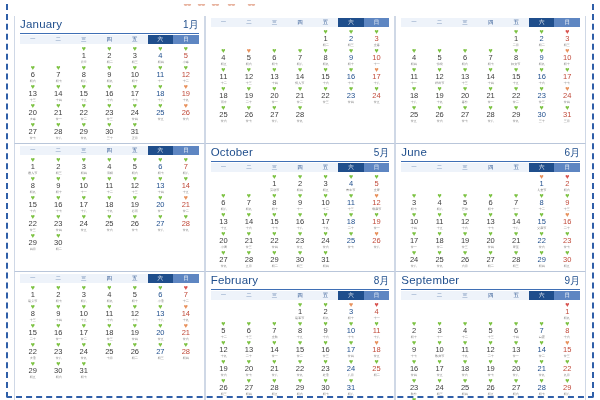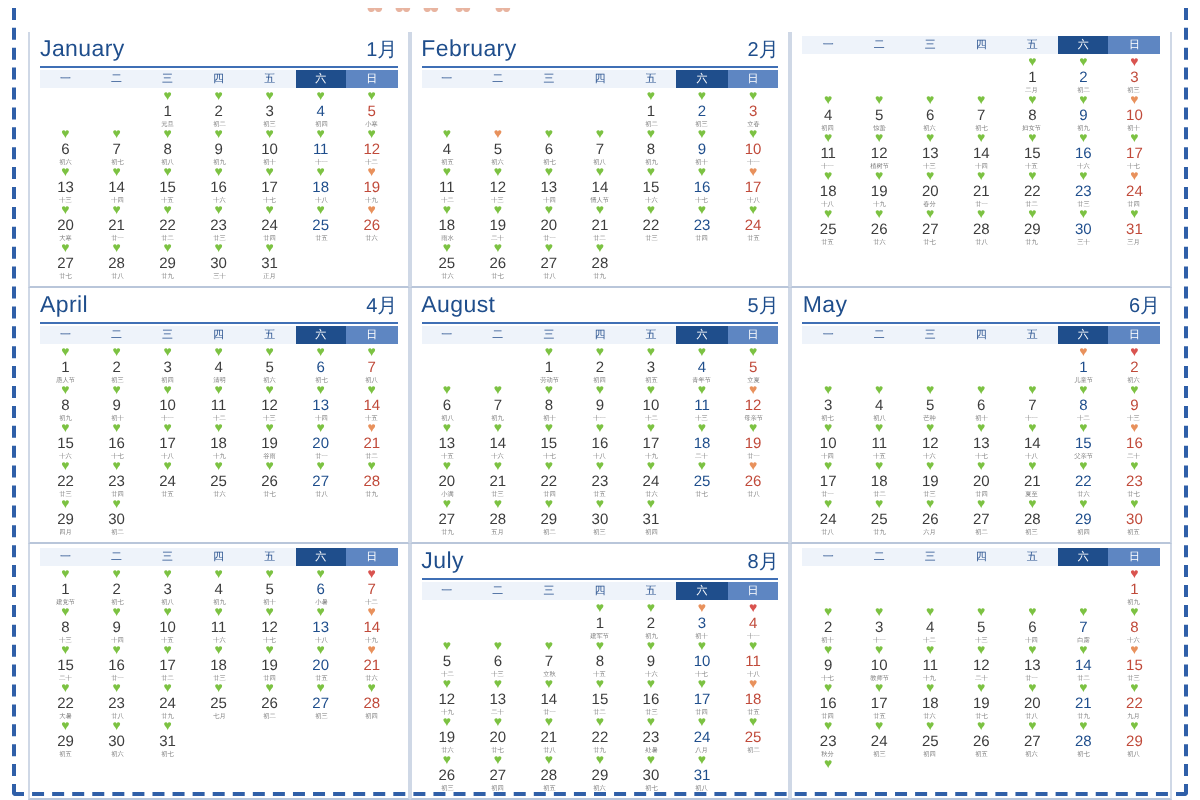--- a/index.html
+++ b/index.html
@@ -338,24 +338,20 @@
               <td>
                 <span class="mark none"></span>
                 <span class="dnum sun"></span>
                 <span class="dnote"></span>
               </td>
             </tr>
           </tbody>
         </table>
       </div>
       <div class="month row-first">
-        <div class="mhead">
-          <span class="mname">February</span>
-          <span class="mnum">2月</span>
-        </div>
         <table class="cal">
           <thead>
             <tr>
               <th>一</th>
               <th>二</th>
               <th>三</th>
               <th>四</th>
               <th>五</th>
               <th class="sat">六</th>
               <th class="sun">日</th>
@@ -746,24 +742,20 @@
               <td>
                 <span class="mark g">♥</span>
                 <span class="dnum sun">31</span>
                 <span class="dnote">三月</span>
               </td>
             </tr>
           </tbody>
         </table>
       </div>
       <div class="month">
-        <div class="mhead">
-          <span class="mname">April</span>
-          <span class="mnum">4月</span>
-        </div>
         <table class="cal">
           <thead>
             <tr>
               <th>一</th>
               <th>二</th>
               <th>三</th>
               <th>四</th>
               <th>五</th>
               <th class="sat">六</th>
               <th class="sun">日</th>
@@ -953,21 +945,21 @@
                 <span class="mark none"></span>
                 <span class="dnum sun"></span>
                 <span class="dnote"></span>
               </td>
             </tr>
           </tbody>
         </table>
       </div>
       <div class="month">
         <div class="mhead">
-          <span class="mname">August</span>
+          <span class="mname">October</span>
           <span class="mnum">5月</span>
         </div>
         <table class="cal">
           <thead>
             <tr>
               <th>一</th>
               <th>二</th>
               <th>三</th>
               <th>四</th>
               <th>五</th>
@@ -1159,21 +1151,21 @@
                 <span class="mark none"></span>
                 <span class="dnum sun"></span>
                 <span class="dnote"></span>
               </td>
             </tr>
           </tbody>
         </table>
       </div>
       <div class="month">
         <div class="mhead">
-          <span class="mname">May</span>
+          <span class="mname">June</span>
           <span class="mnum">6月</span>
         </div>
         <table class="cal">
           <thead>
             <tr>
               <th>一</th>
               <th>二</th>
               <th>三</th>
               <th>四</th>
               <th>五</th>
@@ -1567,21 +1559,21 @@
                 <span class="mark none"></span>
                 <span class="dnum sun"></span>
                 <span class="dnote"></span>
               </td>
             </tr>
           </tbody>
         </table>
       </div>
       <div class="month">
         <div class="mhead">
-          <span class="mname">July</span>
+          <span class="mname">February</span>
           <span class="mnum">8月</span>
         </div>
         <table class="cal">
           <thead>
             <tr>
               <th>一</th>
               <th>二</th>
               <th>三</th>
               <th>四</th>
               <th>五</th>
@@ -1772,20 +1764,24 @@
               <td>
                 <span class="mark none"></span>
                 <span class="dnum sun"></span>
                 <span class="dnote"></span>
               </td>
             </tr>
           </tbody>
         </table>
       </div>
       <div class="month">
+        <div class="mhead">
+          <span class="mname">September</span>
+          <span class="mnum">9月</span>
+        </div>
         <table class="cal">
           <thead>
             <tr>
               <th>一</th>
               <th>二</th>
               <th>三</th>
               <th>四</th>
               <th>五</th>
               <th class="sat">六</th>
               <th class="sun">日</th>

